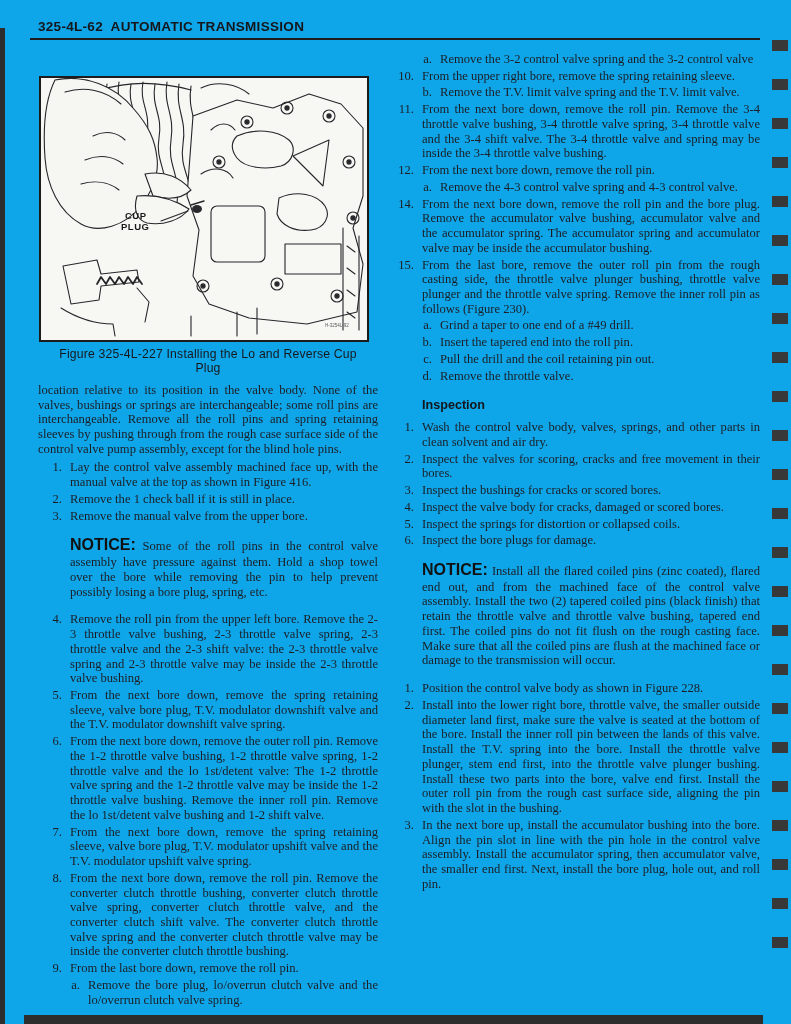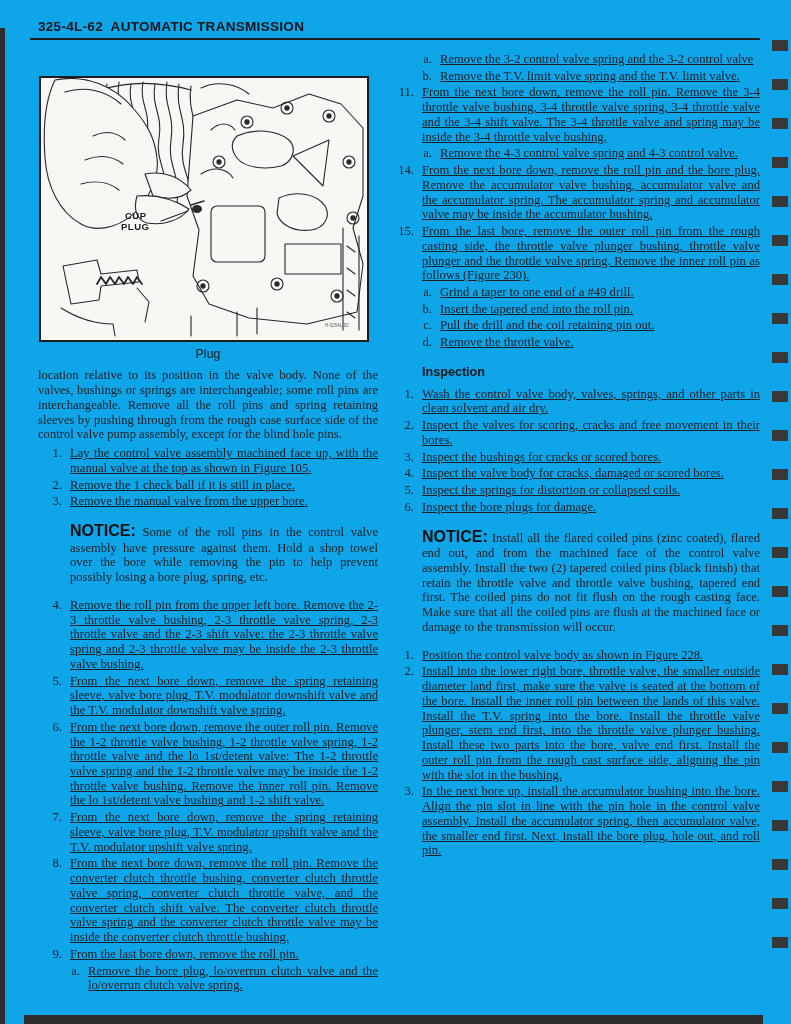--- a/index.html
+++ b/index.html
@@ -35,21 +35,21 @@
   .caption{
     font-family:"Liberation Sans", sans-serif; font-size:12.2px; letter-spacing:.2px;
     text-align:center; margin-top:5px; line-height:1.18; color:#17181c;
   }
 
   
   .intro{font-size:12.6px;line-height:1.17;text-align:justify;margin:7px 0 4px 0;}
   .list{font-size:12.6px;line-height:1.17;}
   .row{display:flex;margin-top:2px;}
   .row .n{width:24px;flex:none;text-align:right;}
-  .row .t{flex:1;padding-left:8px;text-align:justify;text-decoration:underline;}
+  .row .t{flex:1;padding-left:8px;text-align:justify;}
   .row.sub{margin-left:24px;}
   .row.sub .n{width:18px;}
   .cont-para{margin:2px 0 0 56px;text-align:justify;}
   .notice{margin:13px 0 13px 32px;text-align:justify;}
   .notice-label{font-family:"Liberation Sans", sans-serif;font-weight:bold;font-size:16px;color:#111;}
   .sec-heading{
     font-family:"Liberation Sans", sans-serif;font-weight:bold;font-size:12.6px;
     margin:15px 0 7px 0;color:#141519;padding-left:32px;
   }
   svg text{font-family:"Liberation Sans", sans-serif;}
@@ -139,27 +139,28 @@
               <path d="M150,127 L163,123" stroke-width="1.4"></path>
 
               <path d="M120,143 L147,133"></path>
             </g>
             <text class="fig-label" x="84" y="141">CUP</text>
             <text class="fig-label" x="80" y="152">PLUG</text>
             <text class="fig-code" x="284" y="249">H-3254L-92</text>
           </svg>
         </div>
         <div class="caption">
+          <div>Figure 325-4L-227 Installing the Lo and Reverse Cup</div>
           <div>Plug</div>
         </div>
         <p class="intro">location relative to its position in the valve body. None of the valves, bushings or springs are interchangeable; some roll pins are interchangeable. Remove all the roll pins and spring retaining sleeves by pushing through from the rough case surface side of the control valve pump assembly, except for the blind hole pins.</p>
         <div class="list">
             <div class="row">
               <span class="n">1.</span>
-              <span class="t">Lay the control valve assembly machined face up, with the manual valve at the top as shown in Figure 105.</span>
+              <span class="t">Lay the control valve assembly machined face up, with the manual valve at the top as shown in Figure 416.</span>
             </div>
             <div class="row">
               <span class="n">2.</span>
               <span class="t">Remove the 1 check ball if it is still in place.</span>
             </div>
             <div class="row">
               <span class="n">3.</span>
               <span class="t">Remove the manual valve from the upper bore.</span>
             </div>
             <div class="notice"><span class="notice-label">NOTICE:</span> Some of the roll pins in the control valve assembly have pressure against them. Hold a shop towel over the bore while removing the pin to help prevent possibly losing a bore plug, spring, etc.</div>
@@ -193,27 +194,35 @@
             </div>
           </div>
       </div>
 
       <div class="col-right">
         <div class="list">
             <div class="row sub">
               <span class="n">a.</span>
               <span class="t">Remove the 3-2 control valve spring and the 3-2 control valve</span>
             </div>
+            <div class="row">
+              <span class="n">10.</span>
+              <span class="t">From the upper right bore, remove the spring retaining sleeve.</span>
+            </div>
             <div class="row sub">
               <span class="n">b.</span>
               <span class="t">Remove the T.V. limit valve spring and the T.V. limit valve.</span>
             </div>
             <div class="row">
               <span class="n">11.</span>
               <span class="t">From the next bore down, remove the roll pin. Remove the 3-4 throttle valve bushing, 3-4 throttle valve spring, 3-4 throttle valve and the 3-4 shift valve. The 3-4 throttle valve and spring may be inside the 3-4 throttle valve bushing.</span>
+            </div>
+            <div class="row">
+              <span class="n">12.</span>
+              <span class="t">From the next bore down, remove the roll pin.</span>
             </div>
             <div class="row sub">
               <span class="n">a.</span>
               <span class="t">Remove the 4-3 control valve spring and 4-3 control valve.</span>
             </div>
             <div class="row">
               <span class="n">14.</span>
               <span class="t">From the next bore down, remove the roll pin and the bore plug. Remove the accumulator valve bushing, accumulator valve and the accumulator spring. The accumulator spring and accumulator valve may be inside the accumulator bushing.</span>
             </div>
             <div class="row">

